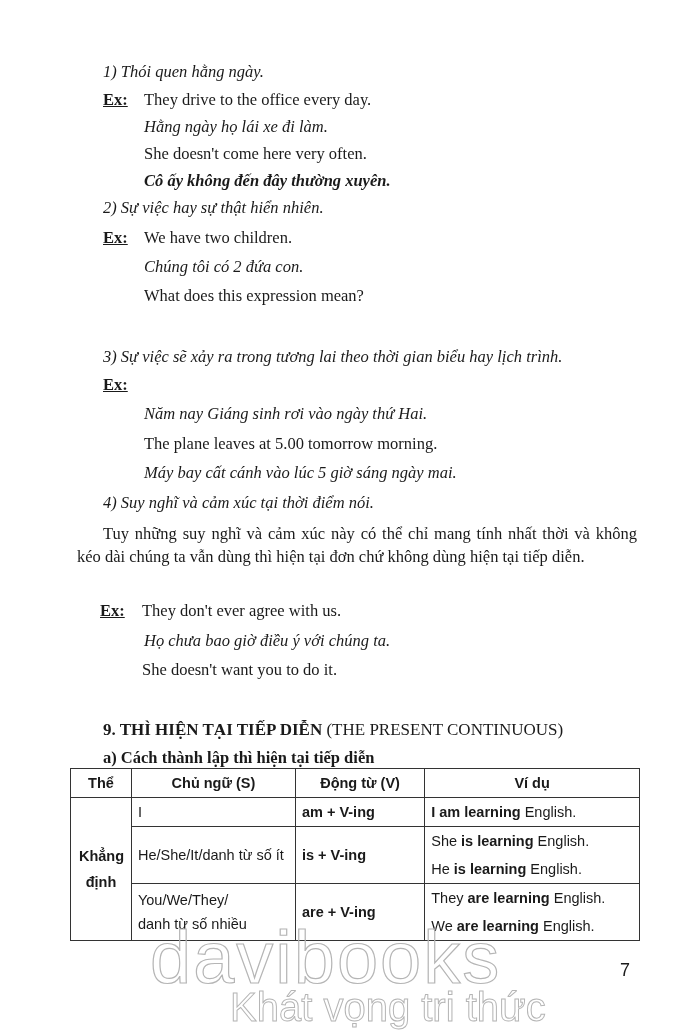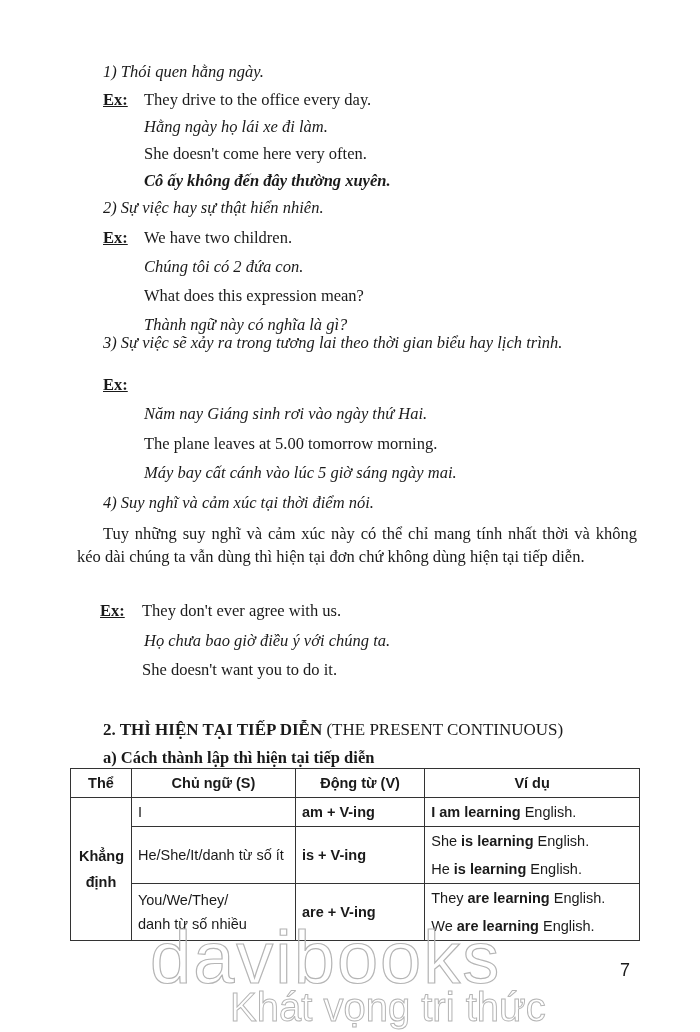--- a/index.html
+++ b/index.html
@@ -34,37 +34,36 @@
   <div class="line" style="left:144px;top:90px;">They drive to the office every day.</div>
   <div class="line it" style="left:144px;top:117px;">Hằng ngày họ lái xe đi làm.</div>
   <div class="line" style="left:144px;top:144px;">She doesn't come here very often.</div>
   <div class="line it" style="left:144px;top:171px;font-weight:bold;">Cô ấy không đến đây thường xuyên.</div>
 
   <div class="line it" style="left:103px;top:198px;">2) Sự việc hay sự thật hiển nhiên.</div>
   <div class="ex-label" style="left:103px;top:228px;">Ex:</div>
   <div class="line" style="left:144px;top:228px;">We have two children.</div>
   <div class="line it" style="left:144px;top:257px;">Chúng tôi có 2 đứa con.</div>
   <div class="line" style="left:144px;top:286px;">What does this expression mean?</div>
-  <div class="line it" style="left:144px;top:315px;">Thành ngữ này có nghĩa là gì?</div>
 
-  <div class="line it" style="left:103px;top:333px;">3) Sự việc sẽ xảy ra trong tương lai theo thời gian biểu hay lịch trình.</div>
+  <div class="line it" style="left:103px;top:347px;">3) Sự việc sẽ xảy ra trong tương lai theo thời gian biểu hay lịch trình.</div>
   <div class="ex-label" style="left:103px;top:375px;">Ex:</div>
   <div class="line it" style="left:144px;top:404px;">Năm nay Giáng sinh rơi vào ngày thứ Hai.</div>
   <div class="line" style="left:144px;top:434px;">The plane leaves at 5.00 tomorrow morning.</div>
   <div class="line it" style="left:144px;top:463px;">Máy bay cất cánh vào lúc 5 giờ sáng ngày mai.</div>
 
   <div class="line it" style="left:103px;top:493px;">4) Suy nghĩ và cảm xúc tại thời điểm nói.</div>
   <div class="para" style="top:522px;left:77px;width:560px;text-indent:26px;">Tuy những suy nghĩ và cảm xúc này có thể chỉ mang tính nhất thời và không kéo dài chúng ta vẫn dùng thì hiện tại đơn chứ không dùng hiện tại tiếp diễn.</div>
   <div class="ex-label" style="left:100px;top:601px;">Ex:</div>
   <div class="line" style="left:142px;top:601px;">They don't ever agree with us.</div>
   <div class="line it" style="left:144px;top:631px;">Họ chưa bao giờ điều ý với chúng ta.</div>
   <div class="line" style="left:142px;top:660px;">She doesn't want you to do it.</div>
 
   <div class="h2">
-    <b>2. THÌ HIỆN TẠI TIẾP DIỄN</b><span> (THE PRESENT CONTINUOUS)</span>
+    <b>9. THÌ HIỆN TẠI TIẾP DIỄN</b><span> (THE PRESENT CONTINUOUS)</span>
   </div>
   <div class="h3">a) Cách thành lập thì hiện tại tiếp diễn</div>
 
   <table class="grammar">
     <colgroup>
       <col style="width:61px">
       <col style="width:164px">
       <col style="width:130px">
       <col style="width:215px">
     </colgroup>

